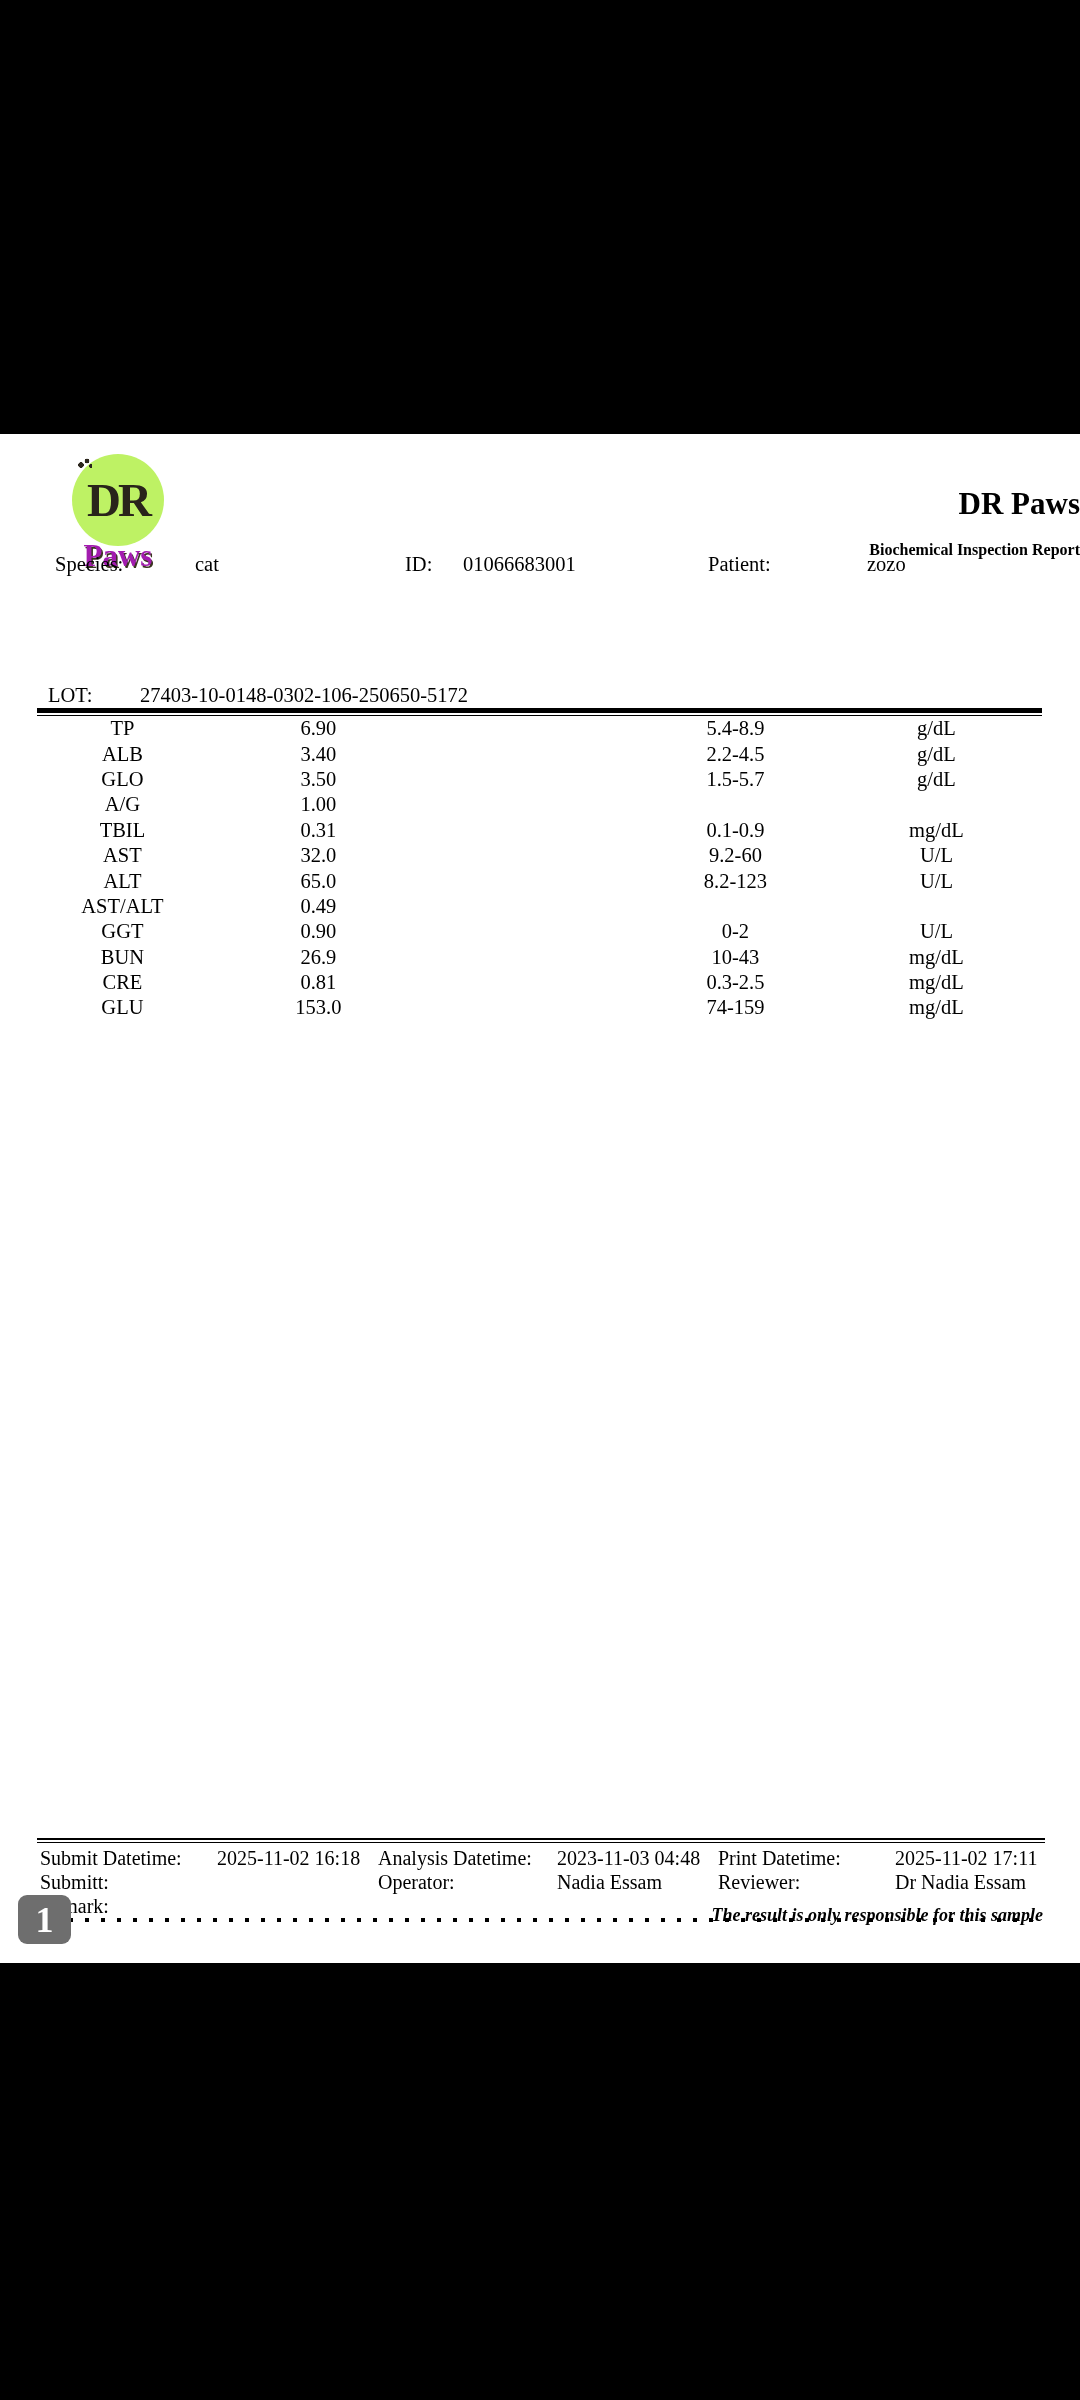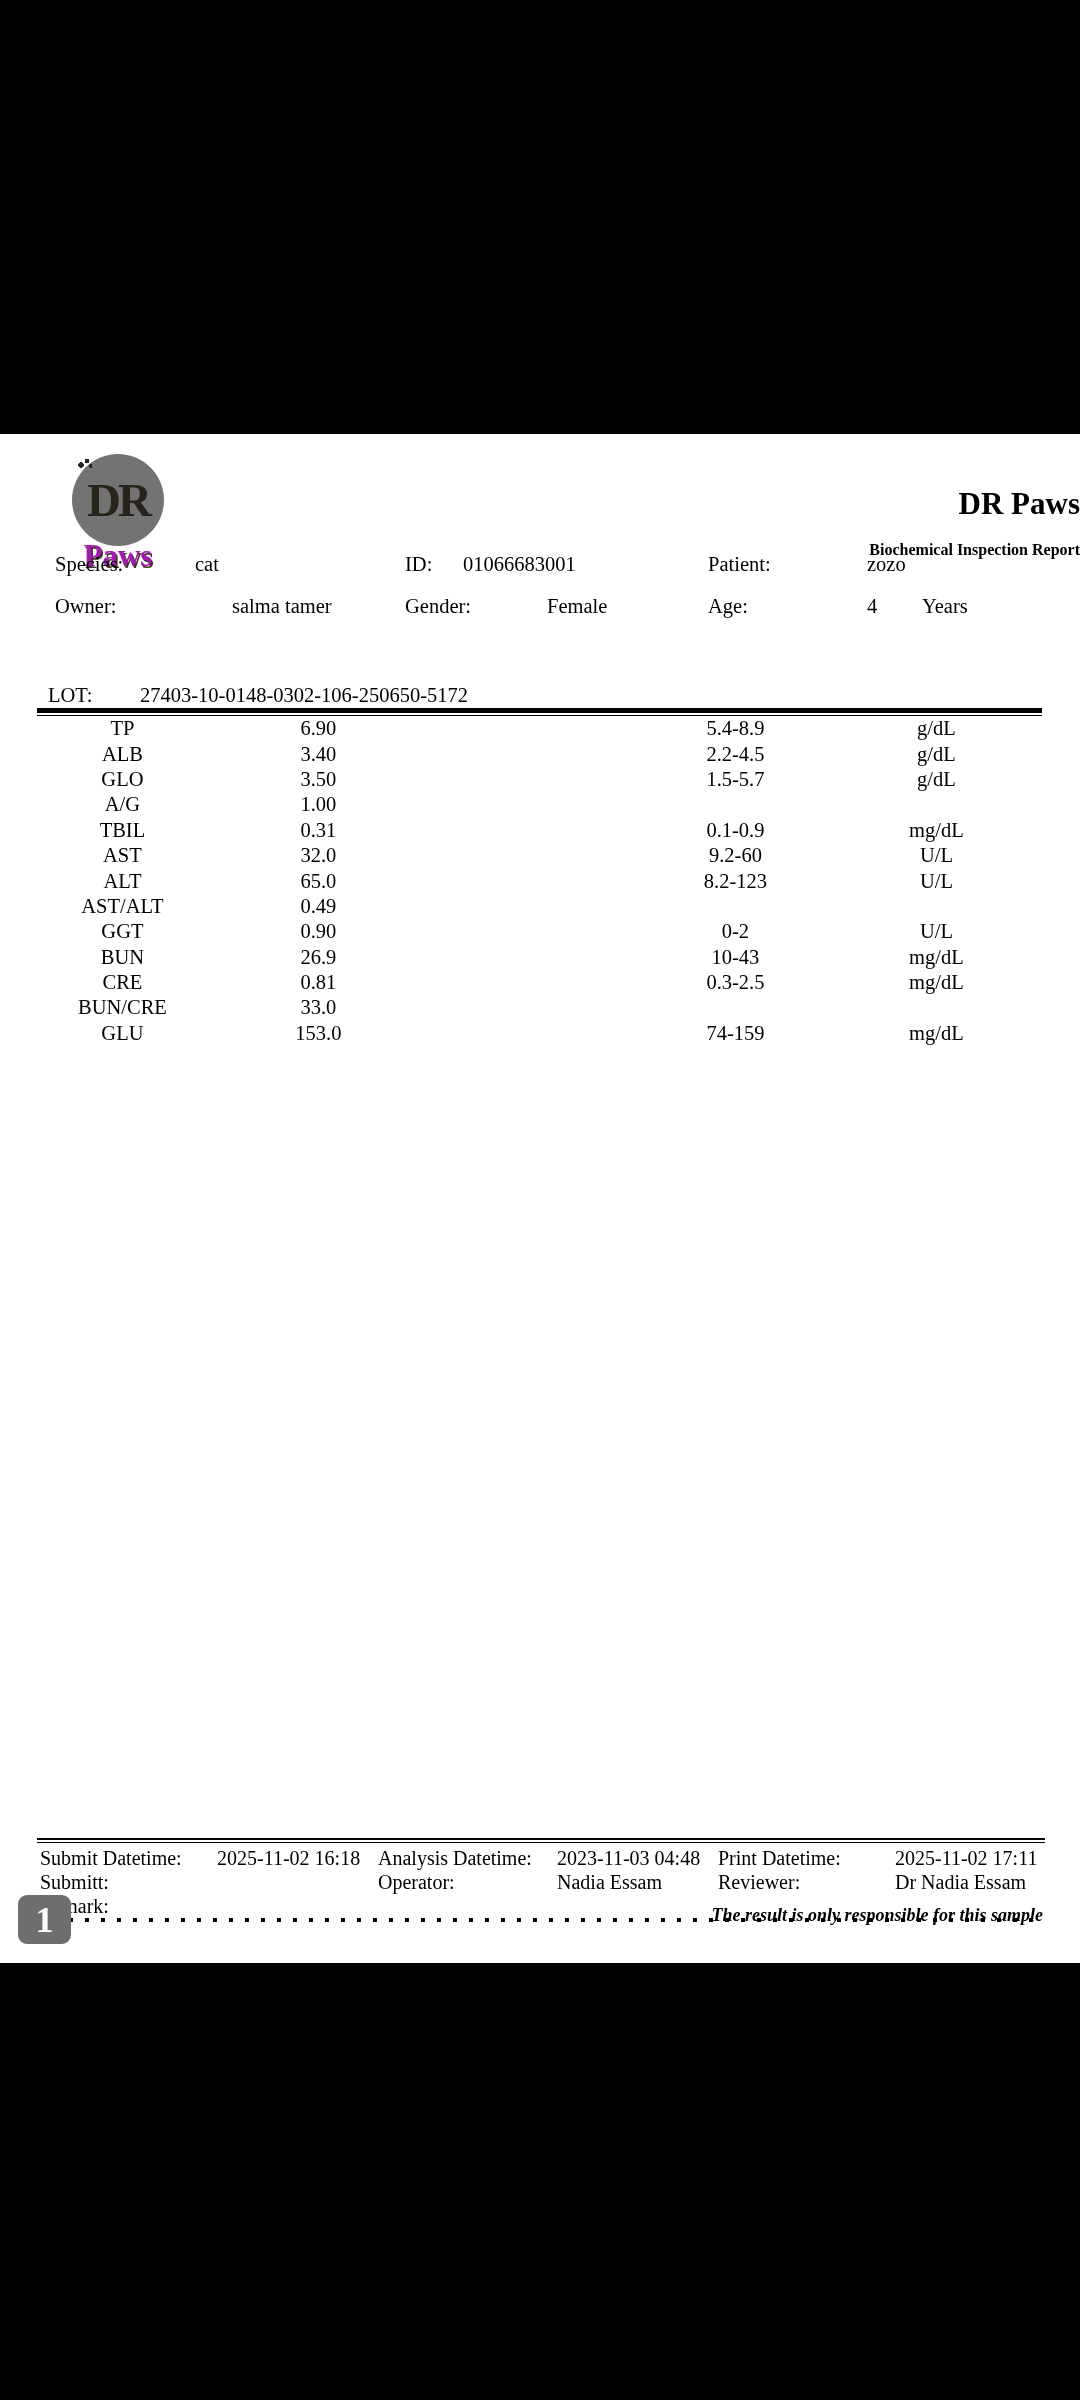--- a/index.html
+++ b/index.html
@@ -29,21 +29,21 @@
     position: absolute;
     left: 66px;
     top: 20px;
     width: 104px;
     text-align: center;
   }
   .logo-circle {
     width: 92px;
     height: 92px;
     border-radius: 50%;
-    background: #737373;
+    background: #bef264;
     margin: 0 auto;
     display: flex;
     align-items: center;
     justify-content: center;
     position: relative;
   }
   .logo-dr {
     font-size: 47px;
     font-weight: bold;
     color: #29241b;
@@ -195,29 +195,20 @@
 
     <div class="info-row row-1">
       <span class="info-label l1">Species:</span>
       <span class="info-value v-species">cat</span>
       <span class="info-label l2">ID:</span>
       <span class="info-value v-id">01066683001</span>
       <span class="info-label l3">Patient:</span>
       <span class="info-value v-patient">zozo</span>
     </div>
 
-    <div class="info-row row-2">
-      <span class="info-label l1">Owner:</span>
-      <span class="info-value v-owner">salma tamer</span>
-      <span class="info-label l2">Gender:</span>
-      <span class="info-value v-gender">Female</span>
-      <span class="info-label l3">Age:</span>
-      <span class="info-value v-age">4</span>
-      <span class="info-value v-years">Years</span>
-    </div>
 
 
     <div class="info-row row-lot">
       <span class="info-label l-lot">LOT:</span>
       <span class="info-value v-lot">27403-10-0148-0302-106-250650-5172</span>
     </div>
 
     <div class="rtable">
       <div class="line-single"></div>
       <div class="line-double"></div>
@@ -303,27 +294,20 @@
       </div>
 
       <div class="rtable-row">
         <span class="cell c0">CRE</span>
         <span class="cell c1">0.81</span>
         <span class="cell c2"></span>
         <span class="cell c3">0.3-2.5</span>
         <span class="cell c4">mg/dL</span>
       </div>
 
-      <div class="rtable-row">
-        <span class="cell c0">BUN/CRE</span>
-        <span class="cell c1">33.0</span>
-        <span class="cell c2"></span>
-        <span class="cell c3"></span>
-        <span class="cell c4"></span>
-      </div>
 
       <div class="rtable-row">
         <span class="cell c0">GLU</span>
         <span class="cell c1">153.0</span>
         <span class="cell c2"></span>
         <span class="cell c3">74-159</span>
         <span class="cell c4">mg/dL</span>
       </div>
     </div>
     </div>

